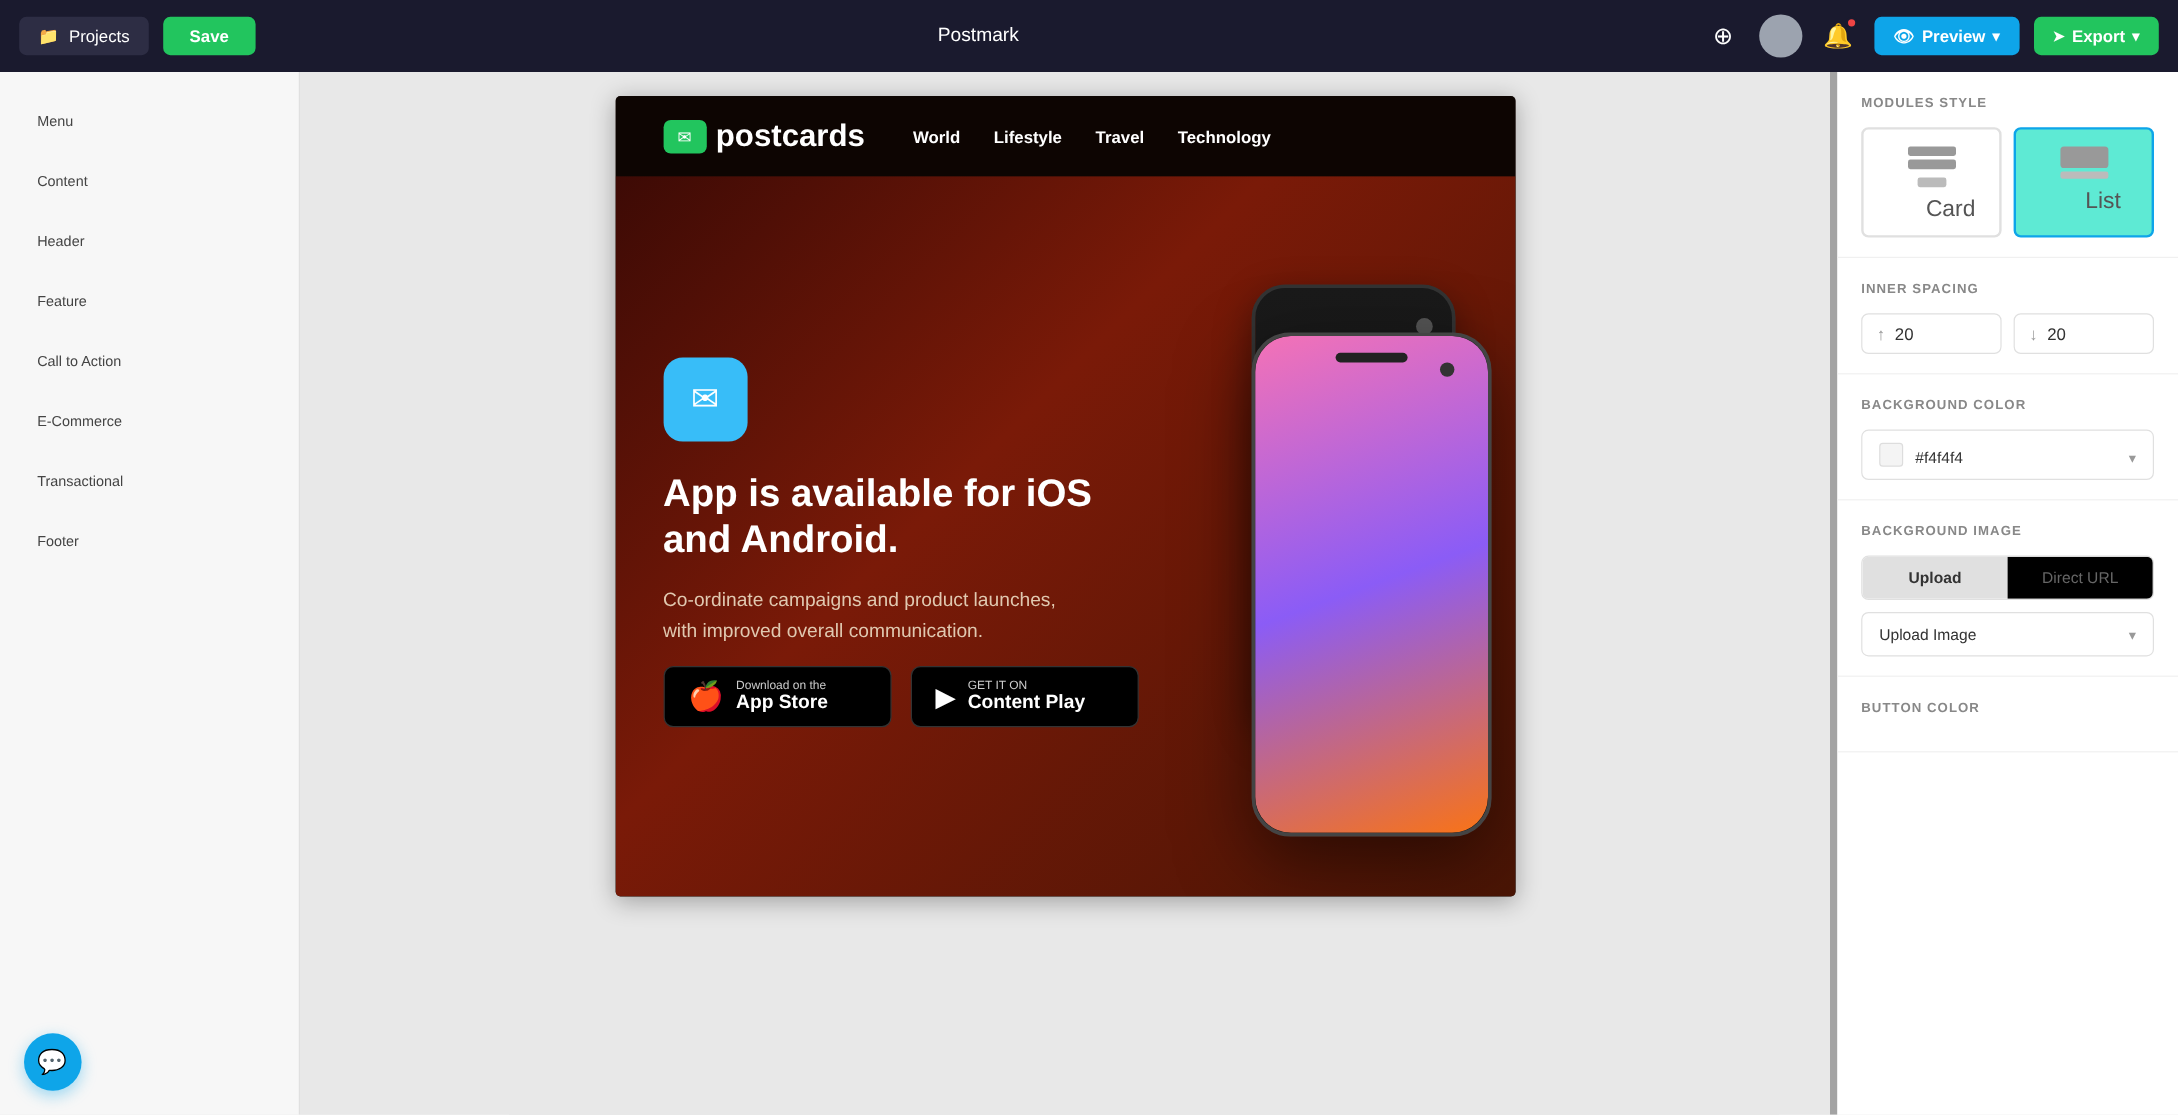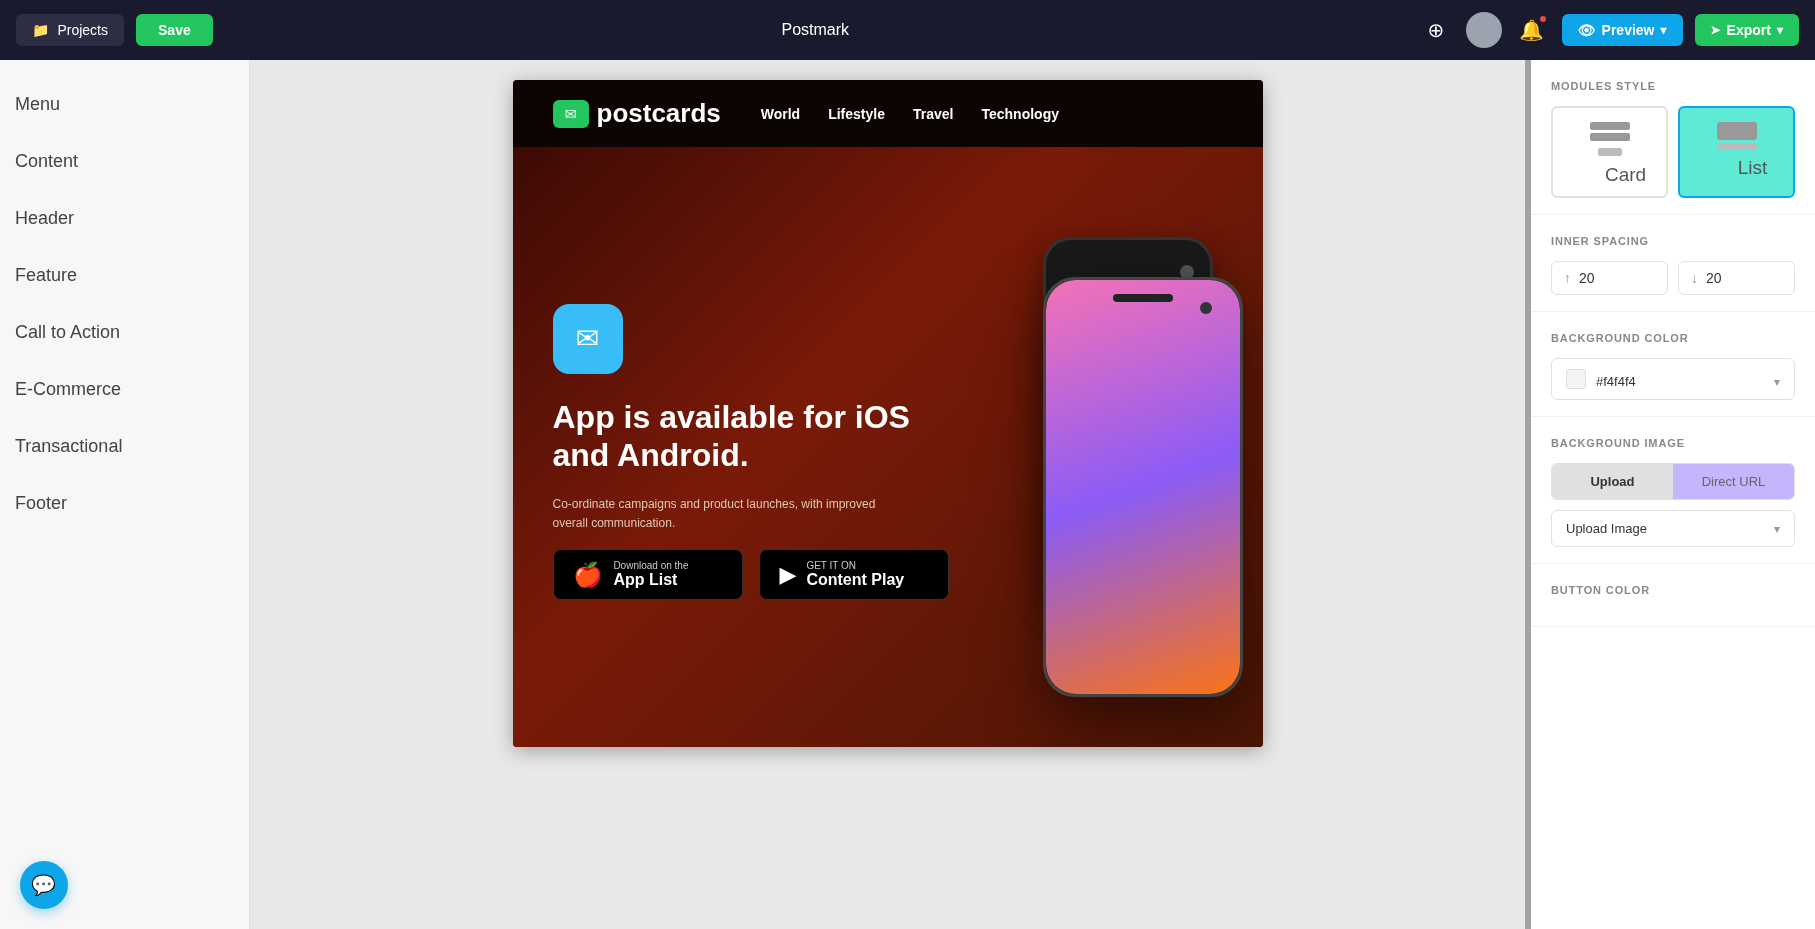--- a/index.html
+++ b/index.html
@@ -49,21 +49,21 @@
     .main-layout {
       display: flex; margin-top: 60px; height: calc(100vh - 60px);
     }
 
     
     .left-sidebar {
       width: 250px; background: #f7f7f7; border-right: 1px solid #e0e0e0;
       display: flex; flex-direction: column; padding: 16px 0; flex-shrink: 0; overflow-y: auto;
     }
     .sidebar-item {
-      padding: 18px 12px; cursor: pointer; font-size: 18px; color: #444;
+      padding: 18px 28px; cursor: pointer; font-size: 12px; color: #444;
       border-left: 3px solid transparent; transition: background 0.15s;
     }
 
     
     .canvas-area {
       flex: 1; background: #e8e8e8; display: flex; justify-content: center; align-items: flex-start;
       overflow-y: auto; padding: 20px 0; position: relative;
     }
 
     
@@ -90,21 +90,21 @@
       padding: 60px 40px 50px 40px; position: relative; min-height: 600px;
       display: flex; align-items: center;
     }
     .hero-content { flex: 1; z-index: 2; position: relative; }
     .app-icon {
       width: 70px; height: 70px; background: #38bdf8; border-radius: 16px;
       display: flex; align-items: center; justify-content: center; margin-bottom: 24px;
       font-size: 28px;
     }
     .hero-title { color: #fff; font-size: 32px; font-weight: 800; line-height: 1.2; margin-bottom: 20px; max-width: 360px; }
-    .hero-desc { color: #e0c8b0; font-size: 12px; line-height: 1.6; max-width: 340px; margin-bottom: 16px; }
+    .hero-desc { color: #e0c8b0; font-size: 16px; line-height: 1.6; max-width: 340px; margin-bottom: 16px; }
     .store-buttons { display: flex; gap: 16px; flex-wrap: wrap; }
     .store-btn {
       background: #000; border-radius: 8px; padding: 10px 20px;
       display: flex; align-items: center; gap: 10px; cursor: pointer; border: 1px solid #333; min-width: 190px;
     }
     .store-btn-icon { font-size: 24px; color: #fff; }
     .store-btn-text { display: flex; flex-direction: column; }
     .store-btn-small { color: #ccc; font-size: 10px; }
     .store-btn-large { color: #fff; font-size: 16px; font-weight: 700; }
     .google-play-icon { font-size: 22px; }
@@ -151,21 +151,21 @@
       display: flex; align-items: flex-end; gap: 10px; cursor: pointer;
     }
     .color-swatch { width: 20px; height: 20px; border-radius: 3px; border: 1px solid #ddd; flex-shrink: 0; }
     .color-value { flex: 1; font-size: 13px; color: #333; }
     .color-chevron { color: #999; font-size: 12px; }
 
     
     .image-tab-row { display: grid; grid-template-columns: 1fr 1fr; gap: 0; border: 1px solid #e0e0e0; border-radius: 6px; overflow: hidden; margin-bottom: 10px; }
     .image-tab {
       padding: 10px; text-align: center; font-size: 13px; cursor: pointer;
-      background: #c4b5fd; color: #666; border: none;
+      background: #000000; color: #666; border: none;
     }
     .image-tab.active { background: #e0e0e0; color: #333; font-weight: 600; }
     .upload-dropdown {
       border: 1px solid #e0e0e0; border-radius: 6px; padding: 10px 14px;
       display: flex; align-items: center; justify-content: space-between; cursor: pointer;
     }
     .upload-label { font-size: 13px; color: #333; font-weight: 500; }
 
     
     .chat-btn {
@@ -264,21 +264,21 @@
           <div class="app-icon">
             <span style="color:#fff;">✉</span>
           </div>
           <h1 class="hero-title">App is available for iOS and Android.</h1>
           <p class="hero-desc">Co-ordinate campaigns and product launches, with improved overall communication.</p>
           <div class="store-buttons">
             <div class="store-btn">
               <span class="store-btn-icon">🍎</span>
               <div class="store-btn-text">
                 <span class="store-btn-small">Download on the</span>
-                <span class="store-btn-large">App List</span>
+                <span class="store-btn-large">App Store</span>
               </div>
             </div>
             <div class="store-btn">
               <span class="store-btn-icon google-play-icon">▶</span>
               <div class="store-btn-text">
                 <span class="store-btn-small">GET IT ON</span>
                 <span class="store-btn-large">Content Play</span>
               </div>
             </div>
           </div>

